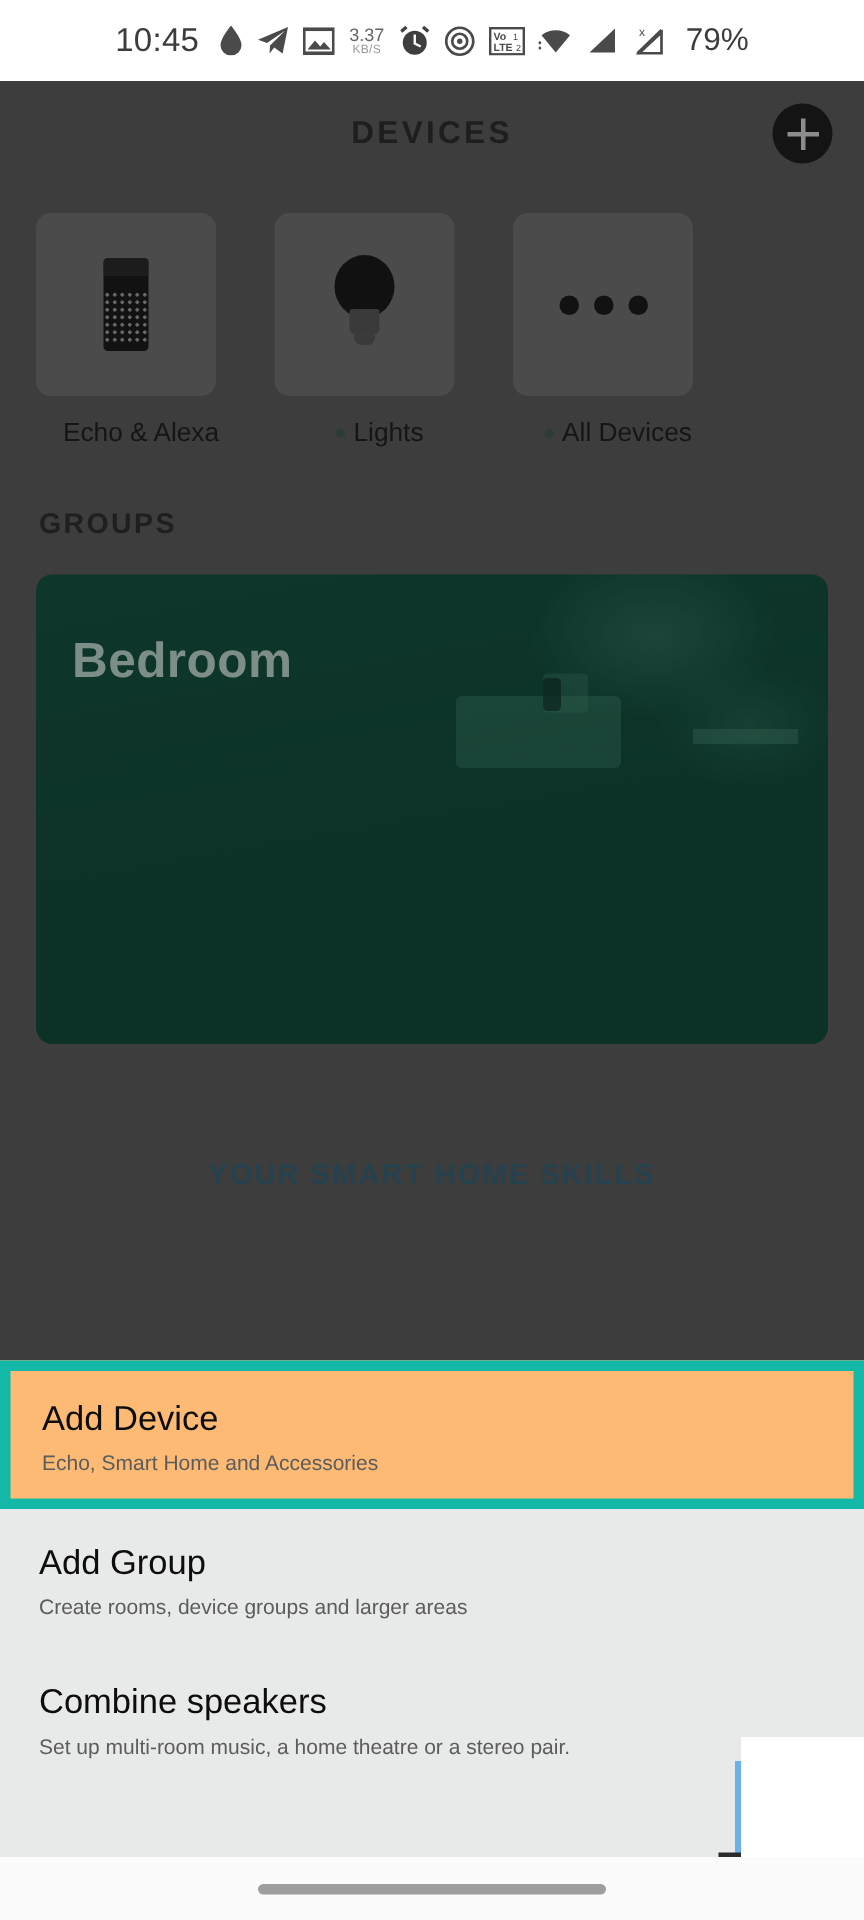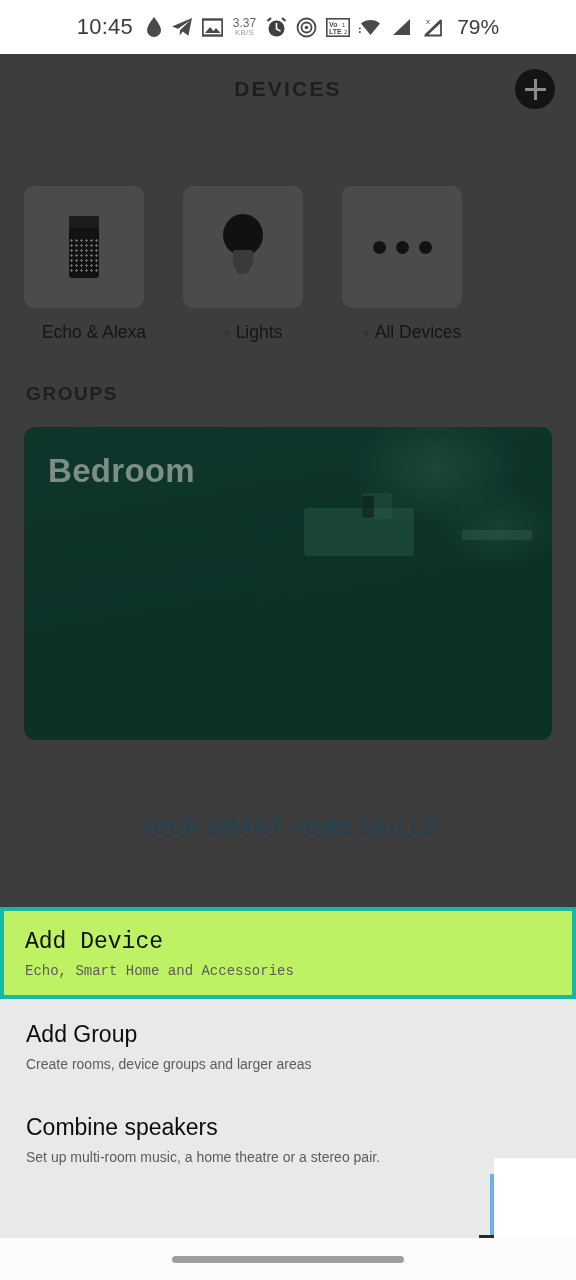--- a/index.html
+++ b/index.html
@@ -54,21 +54,21 @@
     position:absolute; right:21px; top:15px;
     width:40px;height:40px;border-radius:50%;
     background:#141414;
     display:flex;align-items:center;justify-content:center;
   }
   .plus-btn .bar-h{position:absolute;width:21px;height:3px;background:#8c8c8c;}
   .plus-btn .bar-v{position:absolute;width:3px;height:21px;background:#8c8c8c;}
 
   
   .cats{ display:flex; padding:18px 24px 0 24px; gap:19px;}
-  .cat{ width:140px;margin-top:44px; }
+  .cat{ width:140px; }
   .cat-tile{
     width:120px;height:122px;border-radius:10px;background:#4b4b4b;
     display:flex;align-items:center;justify-content:center;
   }
   .cat-label{
     margin-top:14px; text-align:center; font-size:17.5px; color:#151515;
     display:flex;align-items:center;justify-content:center;gap:6px;
     white-space:nowrap;
   }
   .dot{ width:6px;height:6px;border-radius:50%;background:#2b3b38;display:inline-block;flex:0 0 auto;}
@@ -102,21 +102,21 @@
     background:
       radial-gradient(ellipse 120px 80px at 78% 13%, rgba(110,160,140,.55), transparent 70%),
       radial-gradient(ellipse 90px 60px at 90% 32%, rgba(90,140,120,.45), transparent 70%),
       linear-gradient(170deg, rgba(40,90,75,.35) 0%, rgba(8,38,30,.1) 55%, rgba(5,30,24,.1) 100%);
   }
   .gc-bed{position:absolute;left:53%;top:26%;width:110px;height:48px;background:rgba(60,110,92,.30);border-radius:4px;}
   .gc-pillow{position:absolute;left:64%;top:21%;width:30px;height:26px;background:rgba(45,95,78,.35);border-radius:3px;}
   .gc-lamp{position:absolute;left:64%;top:22%;width:12px;height:22px;background:rgba(6,24,20,.55);border-radius:3px;}
   .gc-table{position:absolute;left:83%;top:33%;width:70px;height:10px;background:rgba(70,120,100,.28);}
   .gc-name{
-    position:absolute;left:24px;top:25px;font-size:33px;font-weight:bold;color:#7d8e88;letter-spacing:.3px;
+    position:absolute;left:24px;top:38px;font-size:33px;font-weight:bold;color:#7d8e88;letter-spacing:.3px;
   }
 
   .skills-link{
     margin-top:76px;text-align:center;font-size:19.5px;font-weight:bold;
     letter-spacing:1.3px;color:#26424f;
   }
 
   
   .close-x{
     position:absolute; right:24px; bottom:22px; width:40px;height:40px;
@@ -130,24 +130,23 @@
     position:absolute; left:0; bottom:0; width:576px; height:373px;
     background:#e8e9e9;
     z-index:20;
   }
   .sheet-item{
     padding:22px 26px 20px 26px; position:relative;
   }
   .sheet-item .si-title{ font-size:23px; color:#0d0d0d; margin-bottom:8px; }
   .sheet-item .si-sub{ font-size:14px; color:#5c5c5c; }
   .sheet-item.highlight{
-    border:4px solid #14b8a6;
-    background:#bef264;
+    border:7px solid #14b8a6;
+    background:#fdba74;
     padding:18px 21px 16px 21px;
-    font-family:Liberation Mono, monospace;
   }
 
   
   .navbar{
     position:absolute;left:0;bottom:0;width:576px;height:42px;background:#fbfbfb;
     display:flex;align-items:center;justify-content:center;z-index:40;
   }
   .nav-pill{width:232px;height:7px;border-radius:4px;background:#9e9e9e;}
 
   

